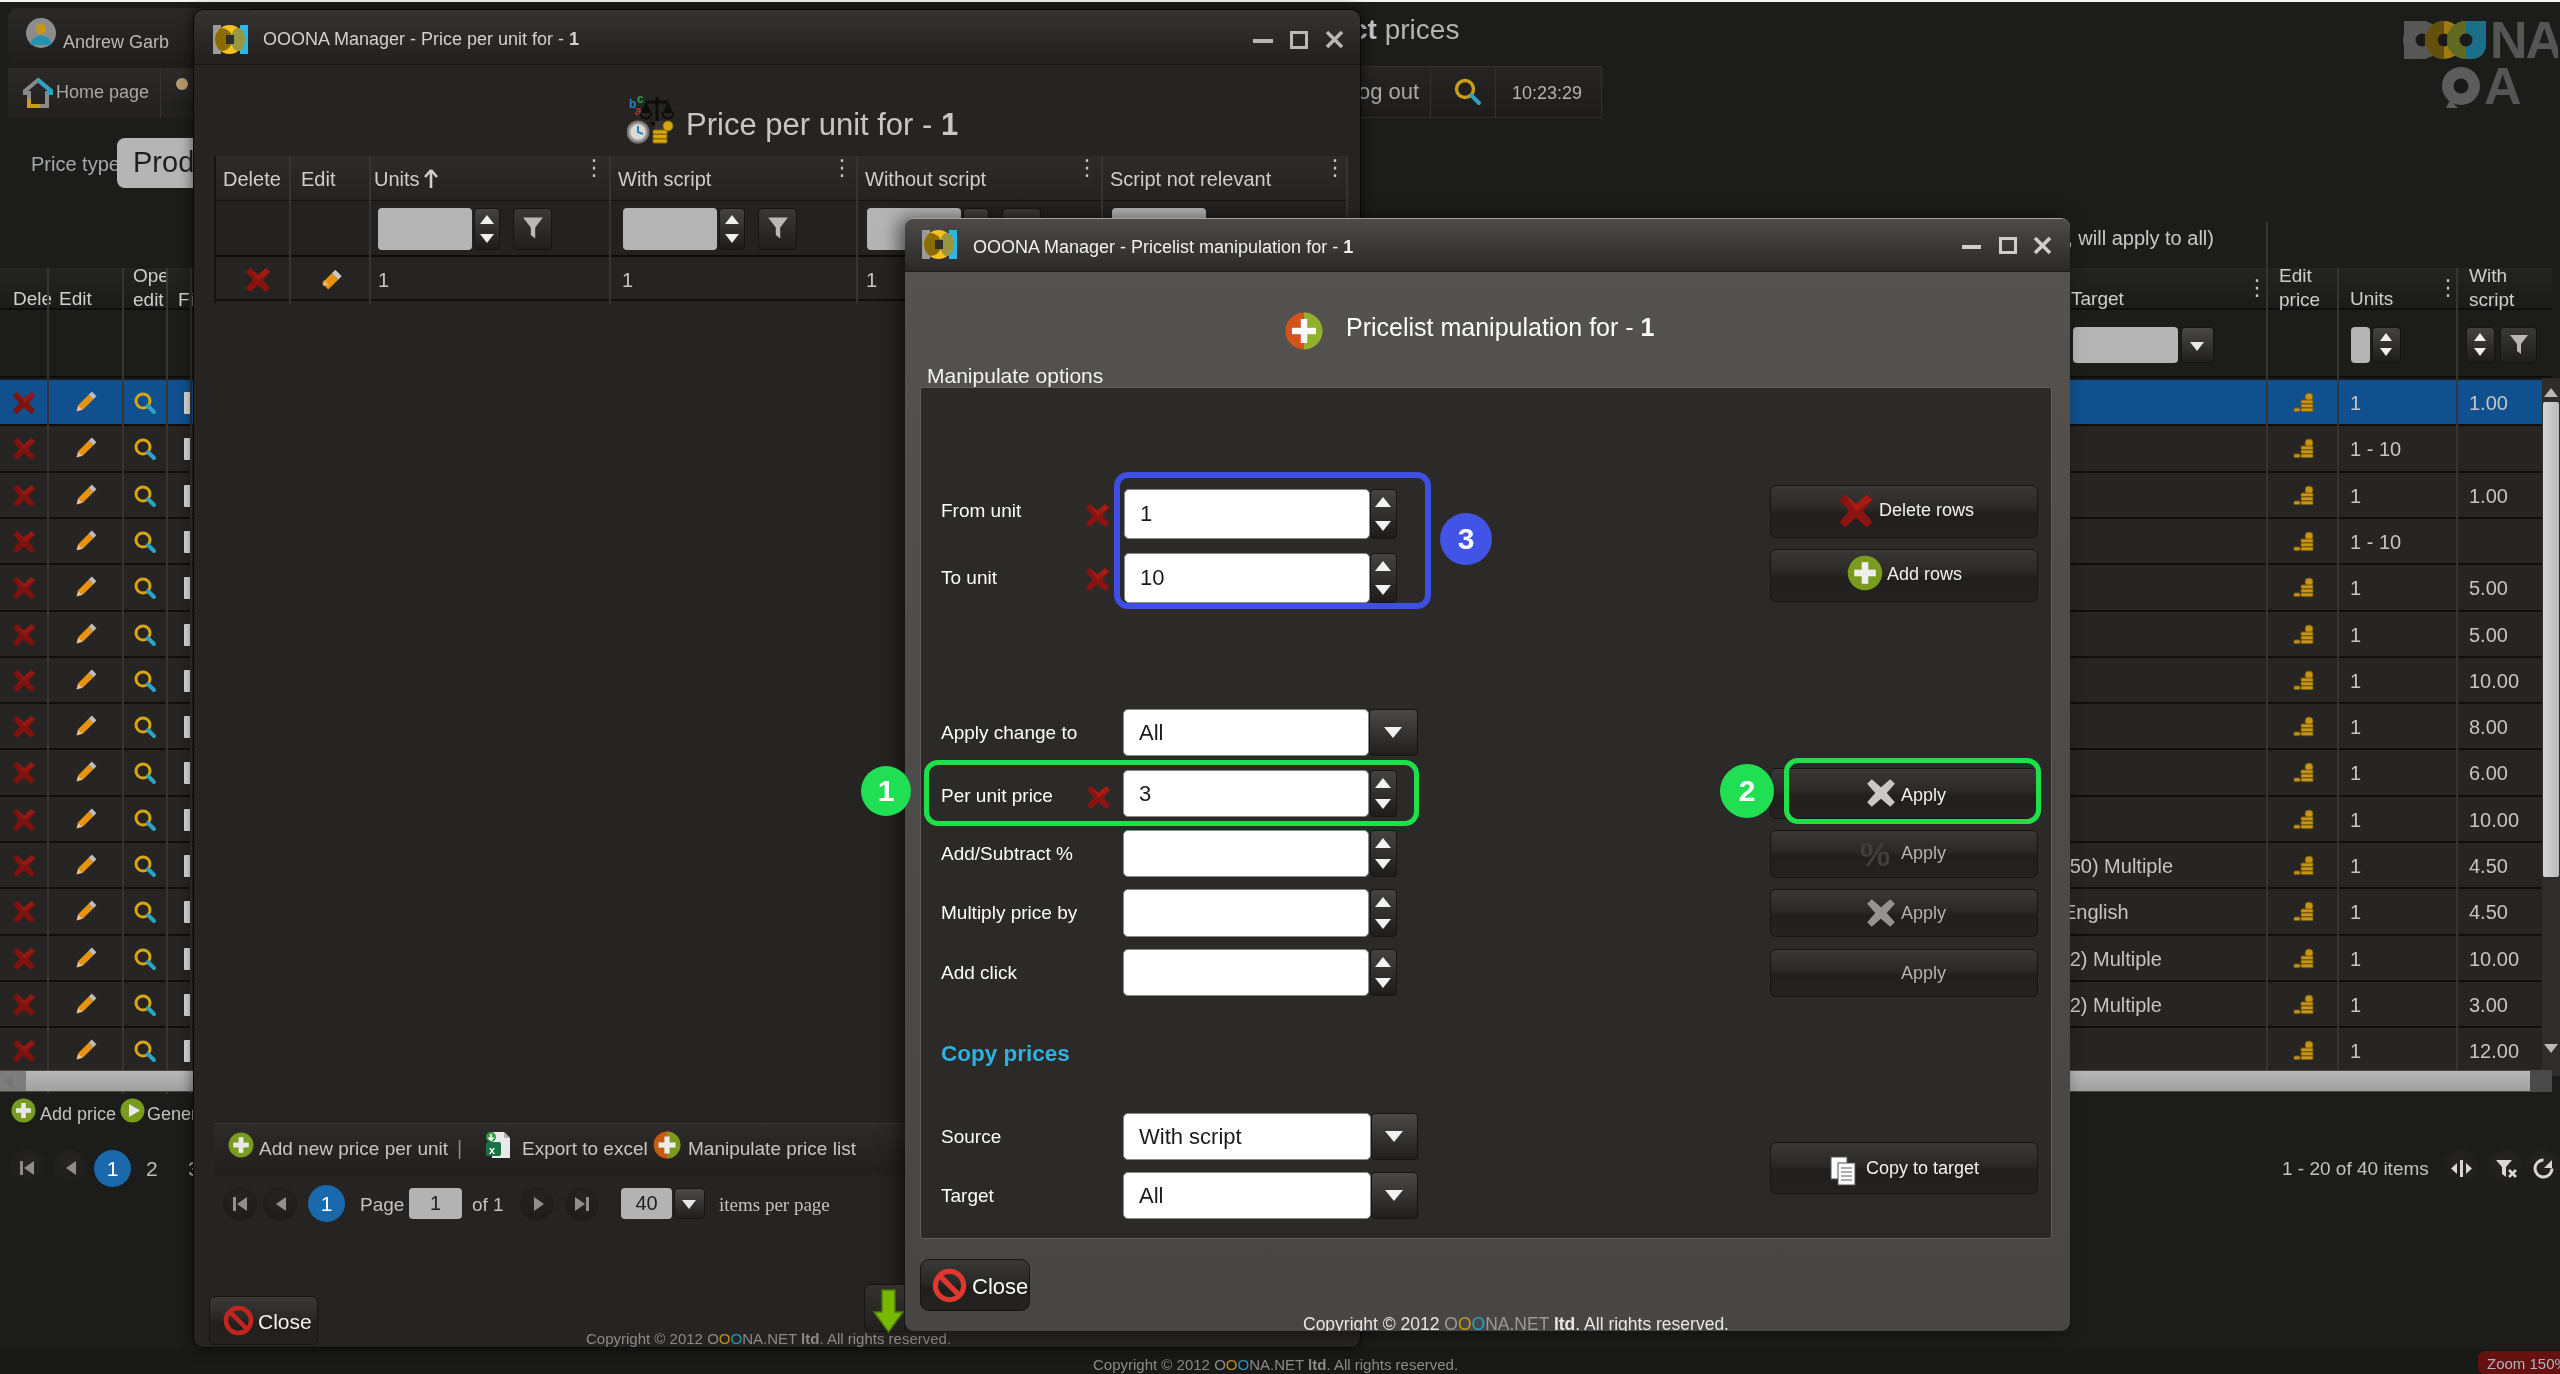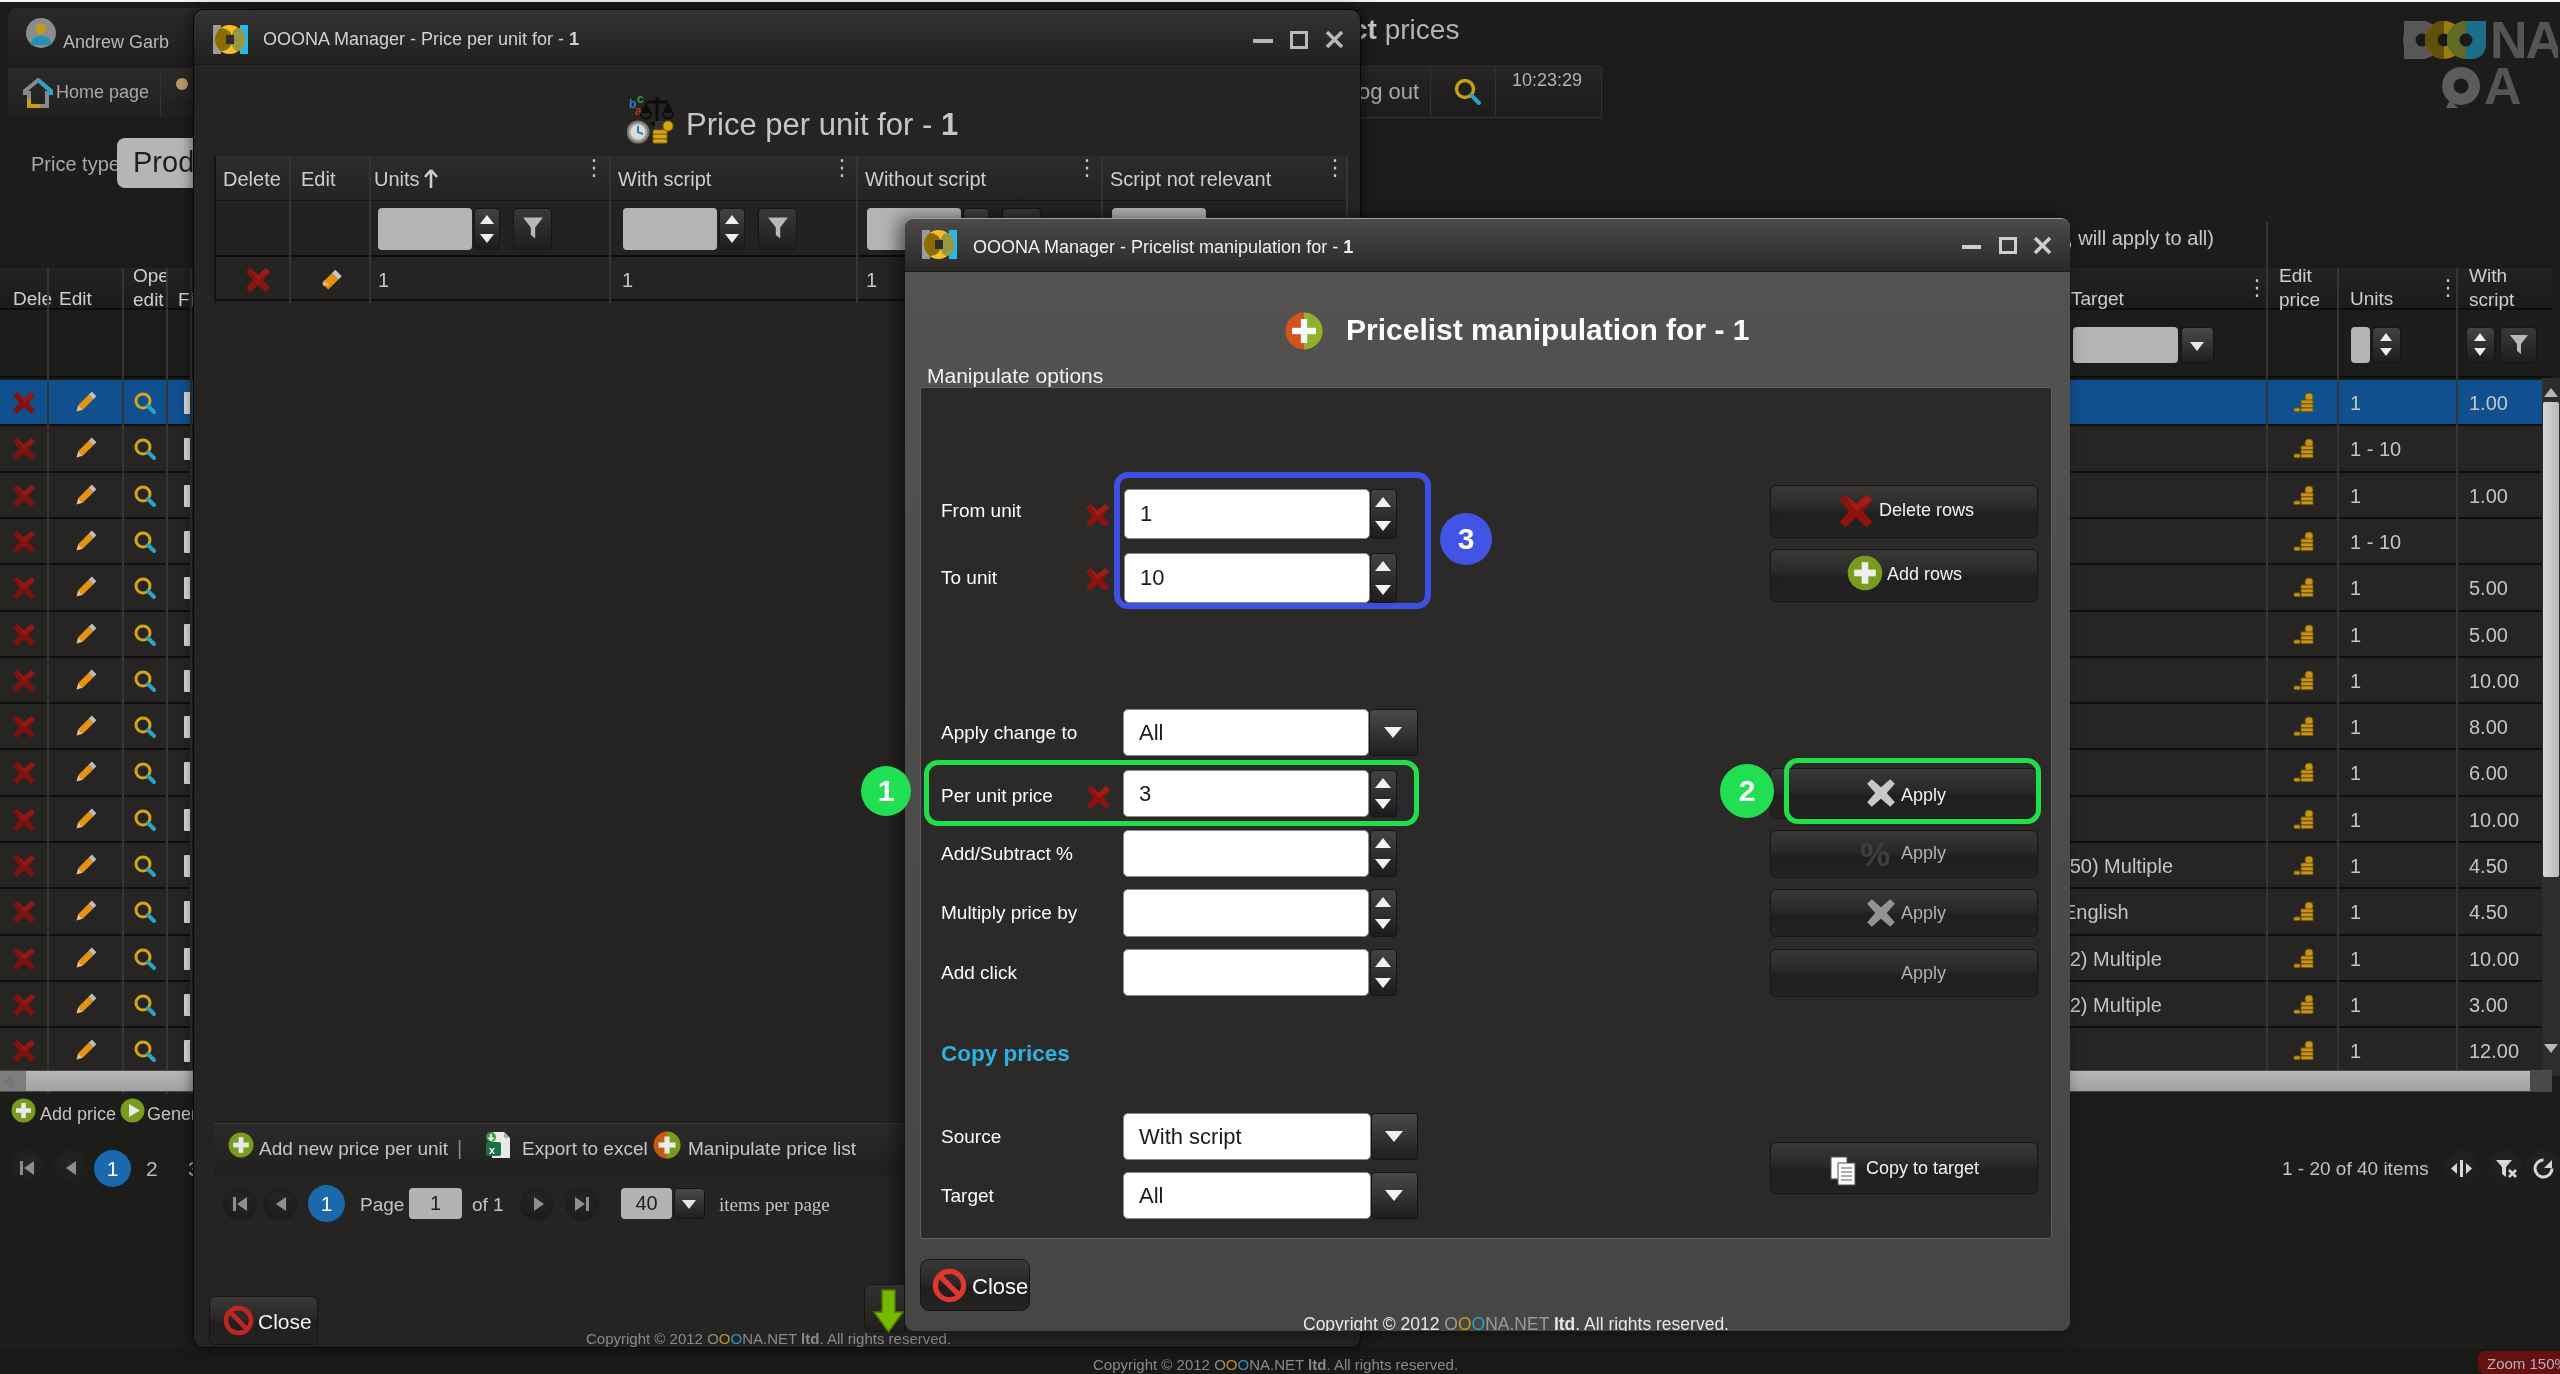--- a/index.html
+++ b/index.html
@@ -58,21 +58,21 @@
 
   <div class="abs txt" style="left:1352px;top:14px;font-size:28px;color:#b4b3b2;"><b style="color:#c6c5c4;">ct</b> prices</div>
   <div class="abs" style="left:1340px;top:66px;width:262px;height:52px;background:linear-gradient(#262524,#1d1c1b);border:1px solid #333231;"></div>
   <div class="abs" style="left:1430px;top:66px;width:1px;height:52px;background:#333231;"></div>
   <div class="abs" style="left:1495px;top:66px;width:1px;height:52px;background:#333231;"></div>
   <div class="abs txt" style="left:1358px;top:79px;font-size:22px;color:#a9a8a7;">og out</div>
   <svg class="abs" style="left:1452px;top:76px;" width="32" height="32" viewBox="0 0 32 32">
     <circle cx="13" cy="13" r="8.5" fill="none" stroke="#c79f17" stroke-width="3.4"></circle>
     <line x1="19.5" y1="19.5" x2="27" y2="27" stroke="#2aa3c4" stroke-width="4" stroke-linecap="round"></line>
   </svg>
-  <div class="abs txt" style="left:1512px;top:70px;font-size:18px;color:#b4b3b2;">10:23:29</div>
+  <div class="abs txt" style="left:1512px;top:83px;font-size:18px;color:#b4b3b2;">10:23:29</div>
 
   <svg class="abs" style="left:2402px;top:20px;" width="156px" height="88px" viewBox="0 0 156 88">
     <path d="M2 1 h22 v7 a16.5 16.5 0 0 0 0 24 v7 H2 Z" fill="#575757"></path>
     <circle cx="20" cy="20" r="19" fill="#575757"></circle>
     <circle cx="20" cy="20" r="6.5" fill="#191918"></circle>
     <path d="M42 1 a19 19 0 0 0 0 38 a19 19 0 0 0 0,-38" fill="#a07c10"></path>
     <path d="M42 1 a19 19 0 0 0 0 38 v-12.5 a6.5 6.5 0 0 1 0,-13 Z" fill="#63500a"></path>
     <circle cx="42" cy="20" r="6.5" fill="#191918"></circle>
     <path d="M64 39 a19 19 0 0 1 0,-38 h6 v38 Z" fill="#1b6e88"></path>
     <path d="M64 1 a19 19 0 0 0 0 38 v-12.5 a6.5 6.5 0 0 1 0,-13 Z" fill="#626a22"></path>
@@ -805,21 +805,21 @@
     <line x1="3" y1="3" x2="18" y2="18" stroke="#cfcecd" stroke-width="3.6"></line>
     <line x1="18" y1="3" x2="3" y2="18" stroke="#cfcecd" stroke-width="3.6"></line>
   </svg>
 
   <svg class="abs" style="left:380px;top:93px;" width="38" height="38" viewBox="0 0 38 38">
     <circle cx="19" cy="19" r="18.5" fill="#d3531d"></circle>
     <path d="M19 .5 a18.5 18.5 0 0 1 0 37 z" fill="#90b12e"></path>
     <rect x="7" y="15.8" width="24" height="6.4" fill="#fbfbfb"></rect>
     <rect x="15.8" y="7" width="6.4" height="24" fill="#fbfbfb"></rect>
   </svg>
-  <div class="abs txt" style="left:441px;top:94px;font-size:30px;color:#fdfdfd;font-weight:bold;">Pricelist manipulation for - <b>1</b></div>
+  <div class="abs txt" style="left:441px;top:94px;font-size:25px;color:#fdfdfd;">Pricelist manipulation for - <b>1</b></div>
   <div class="abs txt" style="left:22px;top:145px;font-size:21px;color:#f4f3f2;">Manipulate options</div>
 
   <div class="abs" style="left:15px;top:168px;width:1132px;height:852px;background:#2b2a28;border:1px solid #605f5d;border-radius:3px;"></div>
 
 <div class="abs label2 txt" style="left:36px;top:281px;">From unit</div>
 <svg class="abs" style="left:180px;top:284px;" width="25" height="25" viewBox="0 0 26 26">
 <path d="M5 1 L13 8 L21 1 L25 5 L18 13 L25 21 L21 25 L13 18 L5 25 L1 21 L8 13 L1 5 Z" fill="#8c1410"></path>
 <path d="M5 1 L13 8 L21 1 L25 5 L13 13 Z" fill="#a61c15"></path>
       </svg>
 <div class="abs whitebox" style="left:219px;top:270px;width:246px;height:50px;line-height:48px;padding-left:15px;">1</div>

